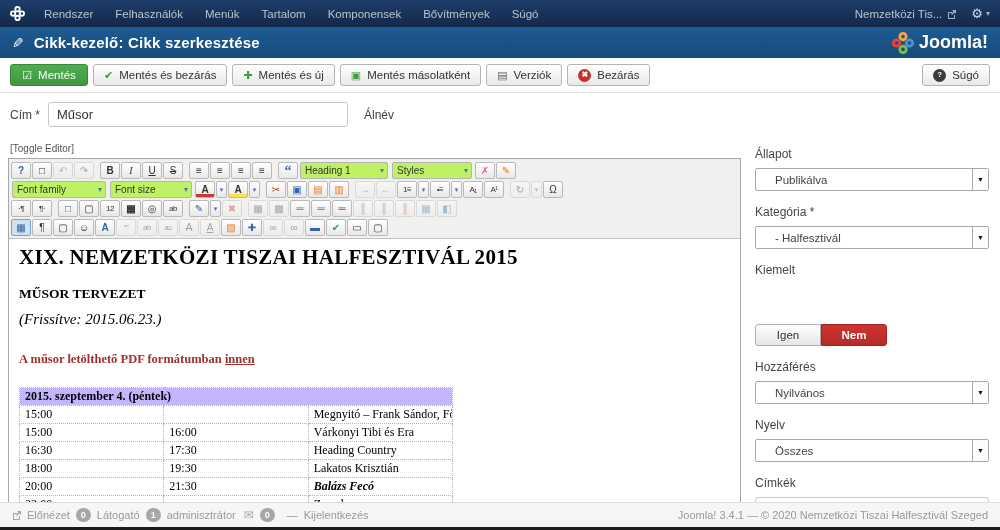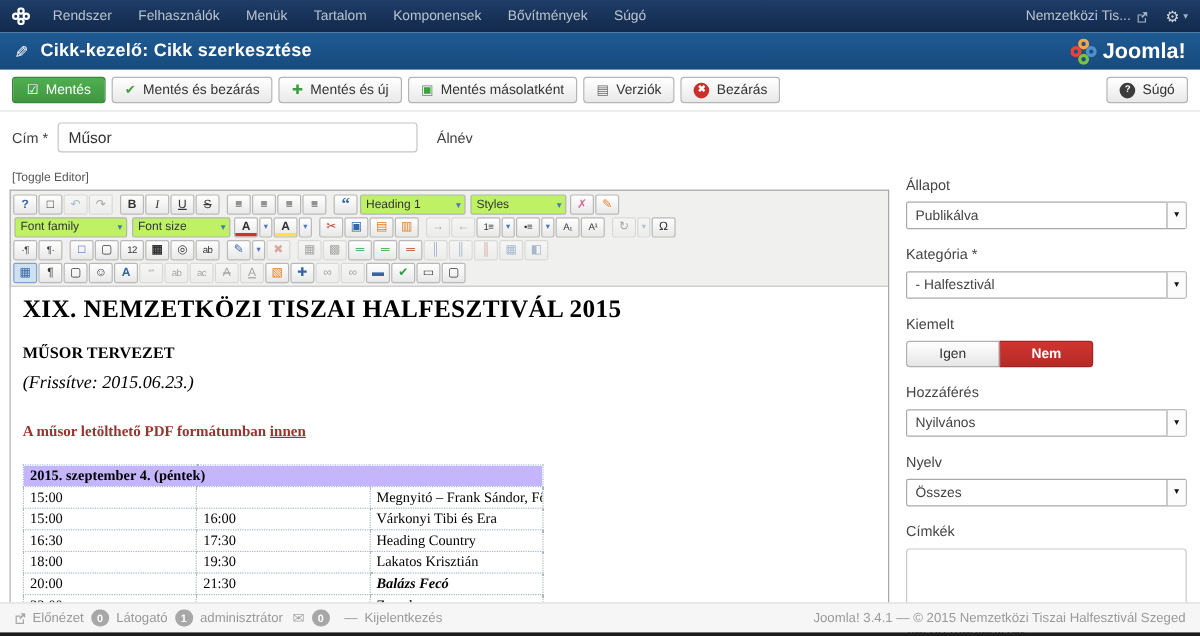--- a/index.html
+++ b/index.html
@@ -82,26 +82,26 @@
   
   .edstatus{height:15px;background:#f4f4f2;border-top:1px solid #bdbdbd;display:flex;align-items:center;
             justify-content:space-between;font-size:10px;color:#333;padding:0 2px 0 4px;}
   .edstatus .rgt{display:flex;align-items:center;gap:4px;}
   .grip{width:11px;height:11px;background:repeating-linear-gradient(135deg,rgba(0,0,0,0) 0 2px,#9a9a9a 2px 3px);cursor:nwse-resize;}
   
   .sidebar{position:absolute;left:755px;top:0;width:234px;}
   .slabel{font-size:12px;color:#454545;margin:14px 0 7px;}
   .slabel.first{margin-top:16px;}
   .sselect{height:21px;border:1px solid #a9a9a9;border-radius:2px;background:#fff;display:flex;align-items:center;
-           justify-content:space-between;font-size:11.5px;color:#444;padding-left:7px;cursor:pointer;}
+           justify-content:space-between;font-size:11.5px;color:#444;padding-left:19px;cursor:pointer;}
   .sarrow{width:15px;align-self:stretch;border-left:1px solid #a9a9a9;display:flex;align-items:center;
           justify-content:center;font-size:7px;color:#111;background:#fcfcfc;}
   .toggle-group{display:inline-flex;}
-  .tg-btn{height:22px;width:78px;display:inline-flex;align-items:center;justify-content:center;font-size:11.5px;
-          border:1px solid #b0b0b0;background:linear-gradient(#fff,#e6e6e6);color:#333;cursor:pointer;box-sizing:border-box;}
+  .tg-btn{height:22px;width:66px;display:inline-flex;align-items:center;justify-content:center;font-size:11.5px;
+          border:1px solid #b0b0b0;background:linear-gradient(#fff,#e6e6e6);color:#333;cursor:pointer;box-sizing:border-box;margin-top:40px;}
   .tg-btn.yes{border-radius:3px 0 0 3px;}
   .tg-btn.no{background:linear-gradient(#d0342f,#b52b27);border-color:#9e2421;color:#fff;font-weight:bold;
              border-radius:0 3px 3px 0;}
   .tagbox{height:47px;border:1px solid #c9c9c9;border-radius:3px;background:#fff;cursor:text;}
   
   .footer{position:absolute;left:0;right:0;bottom:3px;height:24px;background:#f6f6f6;border-top:1px solid #ddd;
           display:flex;align-items:center;padding:0 12px;font-size:11px;color:#999;}
   .footer .lnk{cursor:pointer;display:flex;align-items:center;gap:5px;}
   .fbadge{min-width:9px;height:14px;border-radius:8px;background:#a7a7a7;color:#fff;font-size:9px;font-weight:bold;
           display:inline-flex;align-items:center;justify-content:center;padding:0 3px;margin:0 6px;}
@@ -417,16 +417,16 @@
   <span>Látogató</span>
   <span class="fbadge">1</span>
   <span>adminisztrátor</span>
   <span class="fmail">✉</span>
   <span class="fbadge">0</span>
   <span class="fdash">—</span>
   <span class="lnk">Kijelentkezés</span>
   <span class="fright">
     <span>Joomla! 3.4.1</span>
     <span>—</span>
-    <span>© 2015 Nemzetközi Tiszai Halfesztivál Szeged</span>
+    <span>© 2020 Nemzetközi Tiszai Halfesztivál Szeged</span>
   </span>
 </div>
 <div class="bottombar"></div>
 
 </body></html>

